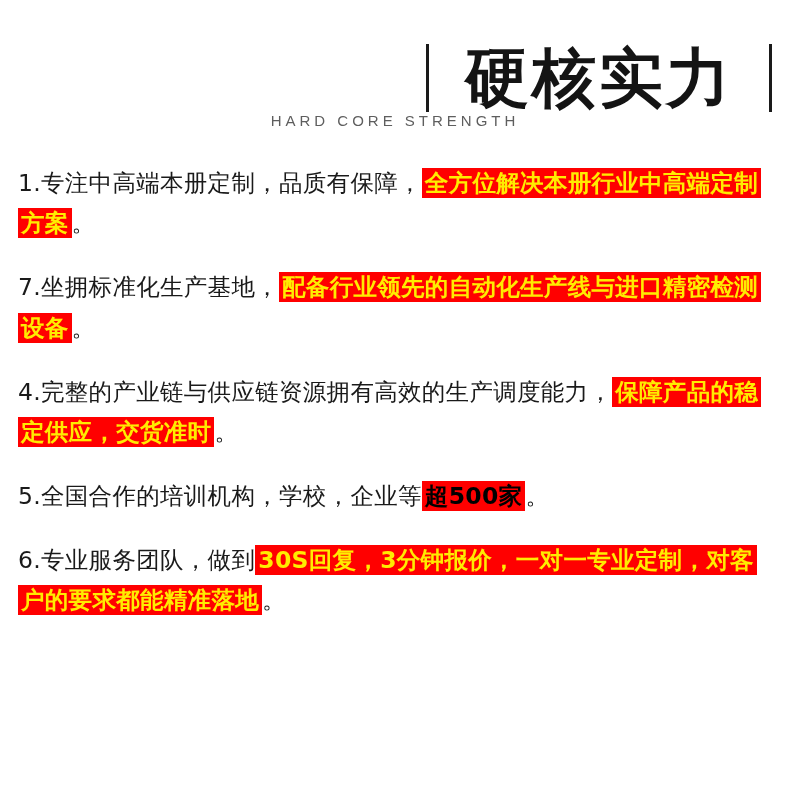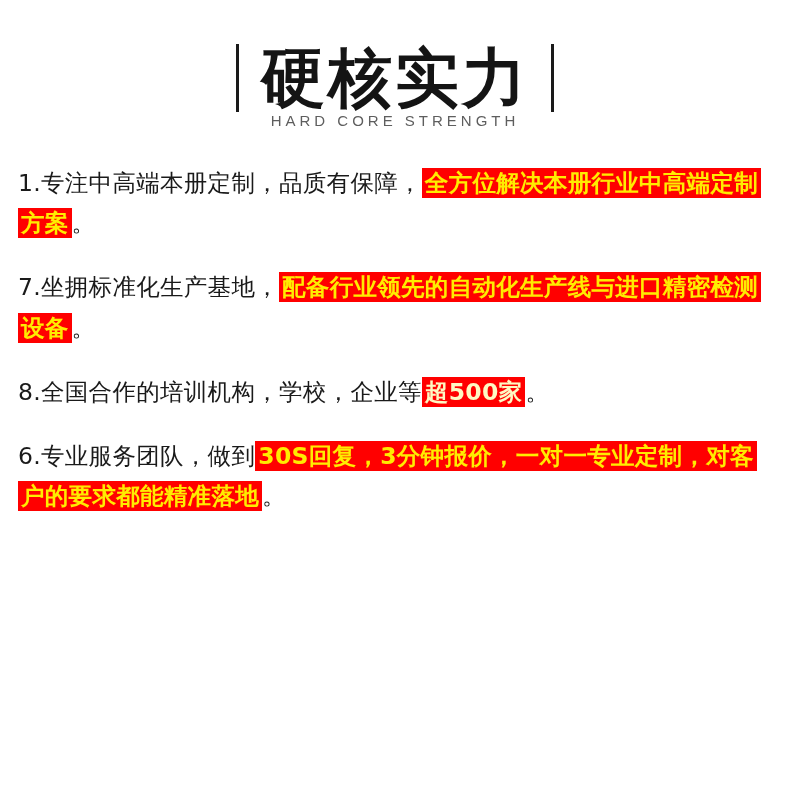--- a/index.html
+++ b/index.html
@@ -23,22 +23,22 @@
   }
 
   
   .header {
     padding-top: 44px;
     text-align: center;
   }
   .title-row {
     display: flex;
     align-items: center;
-    justify-content: center;
-    gap: 22px;
+    justify-content: flex-end;
+    gap: 36px;
   }
   .tick {
     width: 3px;
     height: 68px;
     background: #1a1a1a;
     display: block;
   }
   .main-title {
     font-size: 64px;
     line-height: 1;
@@ -72,21 +72,21 @@
   .hl {
     background: #ff0000;
     color: #ffec00;
     padding: 1px 3px;
     font-weight: 700;
     box-decoration-break: clone;
     -webkit-box-decoration-break: clone;
   }
   .hl-black {
     background: #ff0000;
-    color: #fef9c3;
+    color: #000000;
     padding: 1px 3px;
     font-weight: 700;
     box-decoration-break: clone;
     -webkit-box-decoration-break: clone;
   }
 </style>
 </head>
 <body>
 
 <div class="page">
@@ -96,17 +96,18 @@
       <span class="tick"></span>
       <span class="main-title">硬核实力</span>
       <span class="tick"></span>
     </div>
     <div class="sub-title">HARD CORE STRENGTH</div>
   </div>
 
   <div class="list" id="strength-list">
       <p class="item"><span>1.专注中高端本册定制，品质有保障，</span><span class="hl">全方位解决本册行业中高端定制方案</span><span>。</span></p>
       <p class="item"><span>7.坐拥标准化生产基地，</span><span class="hl">配备行业领先的自动化生产线与进口精密检测设备</span><span>。</span></p>
-      <p class="item"><span>8.全国合作的培训机构，学校，企业等</span><span class="hl-black">超500家</span><span>。</span></p>
+      <p class="item"><span>4.完整的产业链与供应链资源拥有高效的生产调度能力，</span><span class="hl">保障产品的稳定供应，交货准时</span><span>。</span></p>
+      <p class="item"><span>5.全国合作的培训机构，学校，企业等</span><span class="hl-black">超500家</span><span>。</span></p>
       <p class="item"><span>6.专业服务团队，做到</span><span class="hl">30S回复，3分钟报价，一对一专业定制，对客户的要求都能精准落地</span><span>。</span></p>
     </div>
 
 </div>
 
 </body></html>

